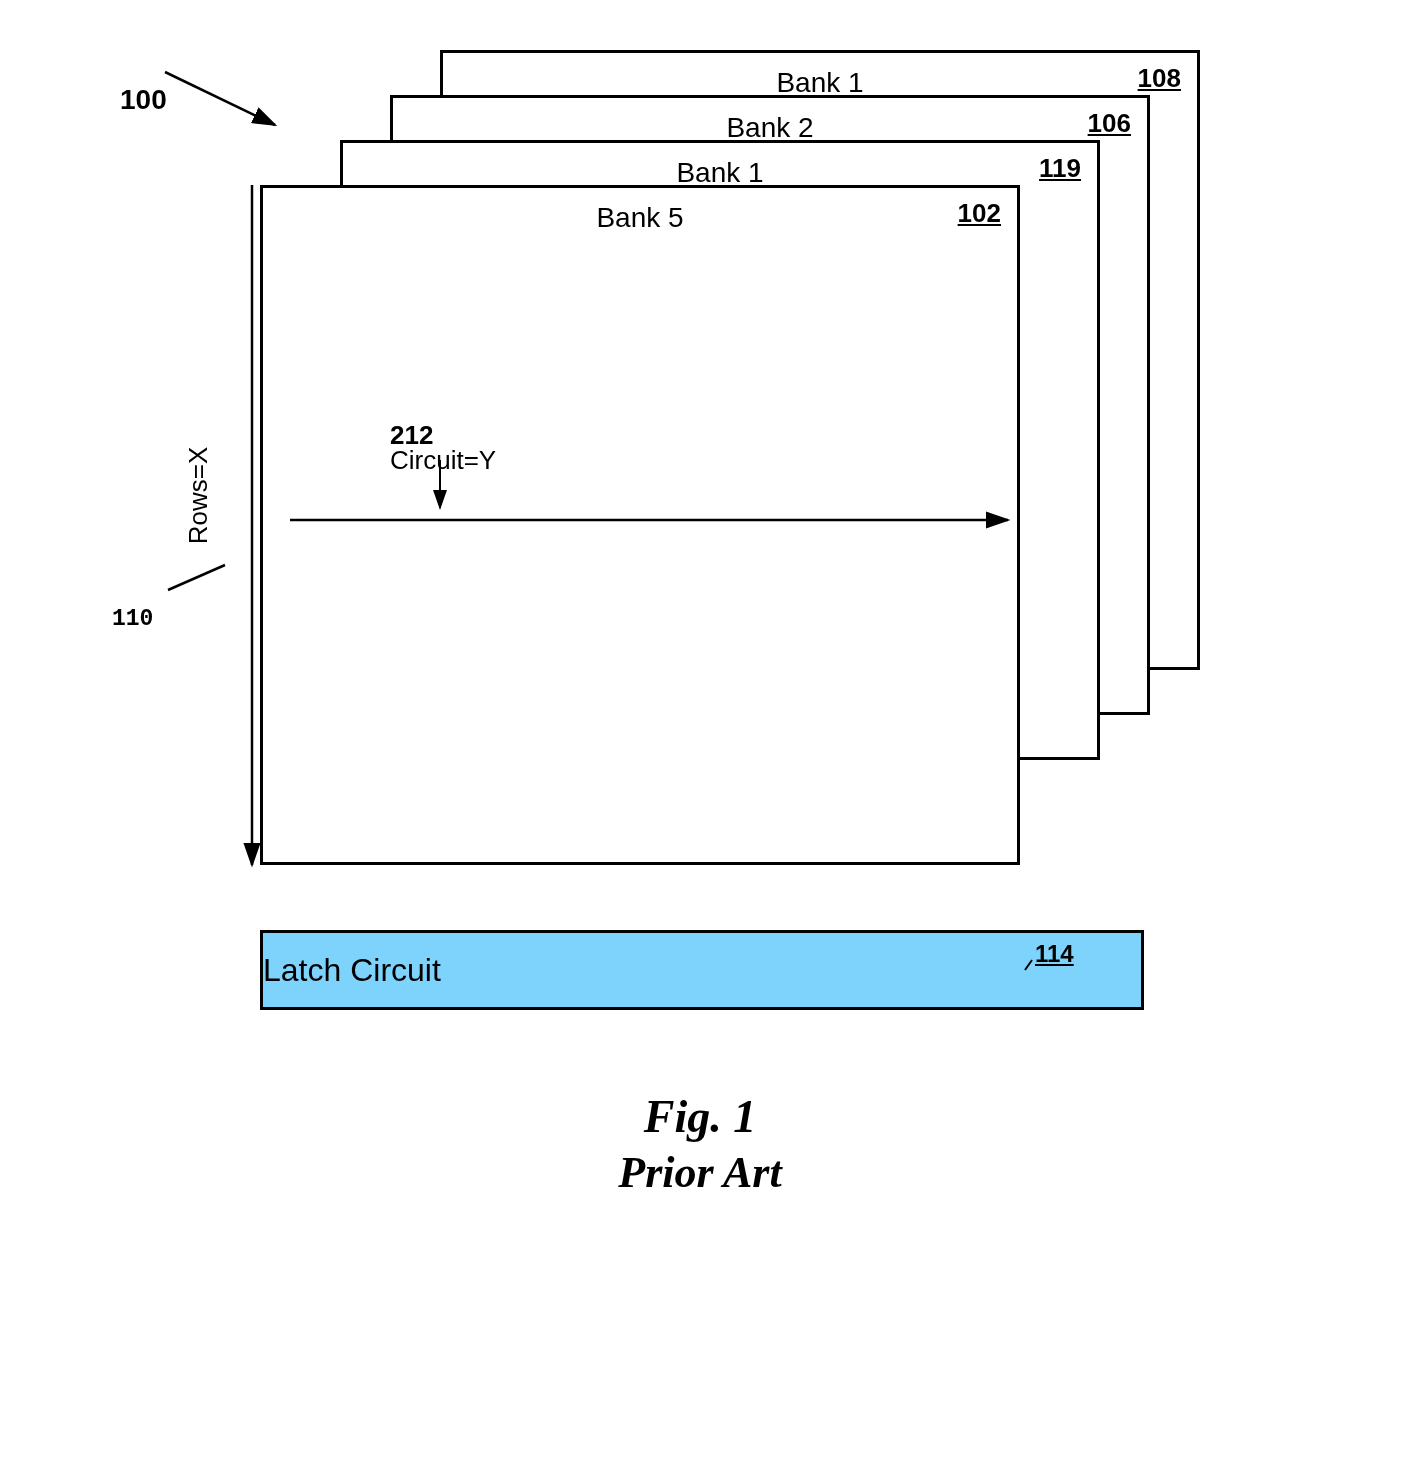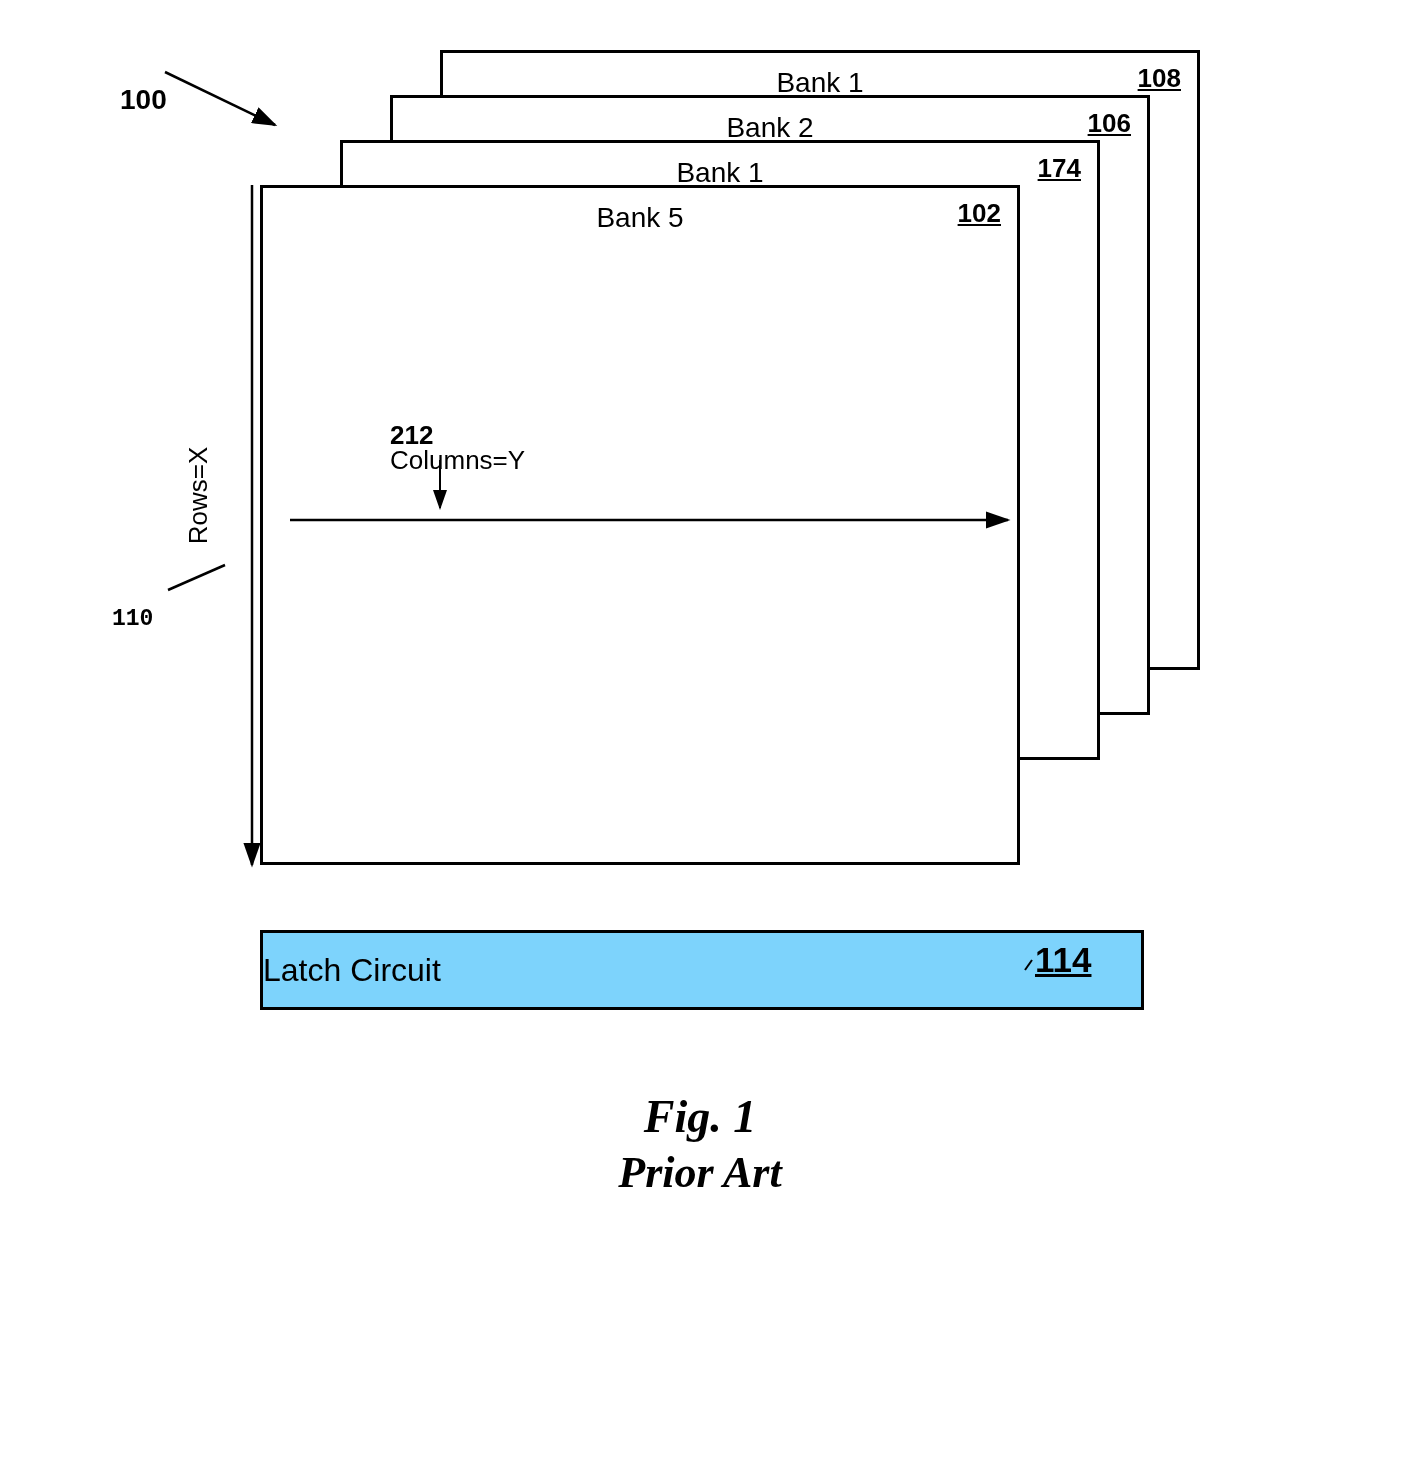--- a/index.html
+++ b/index.html
@@ -132,21 +132,21 @@
     .latch-label {
       font-size: 32px;
       font-family: Arial, sans-serif;
     }
 
     
     .label-114 {
       position: absolute;
       top: 910px;
       left: 975px;
-      font-size: 35px;
+      font-size: 24px;
       font-weight: bold;
       font-family: Arial, sans-serif;
     }
 
     
     .fig-caption {
       position: absolute;
       top: 1060px;
       left: 0;
       width: 1280px;
@@ -191,21 +191,21 @@
     <span class="bank-refnum">108</span>
   </div>
 
   <div class="bank-box bank2">
     <span class="bank-label">Bank 2</span>
     <span class="bank-refnum">106</span>
   </div>
 
   <div class="bank-box bank1">
     <span class="bank-label">Bank 1</span>
-    <span class="bank-refnum">174</span>
+    <span class="bank-refnum">119</span>
   </div>
 
   <div class="bank-box bank0">
     <span class="bank-label">Bank 5</span>
     <span class="bank-refnum">102</span>
   </div>
 
   <span class="label-110 ref-num-plain">110</span>
 
   <div style="position:absolute; top:390px; left:330px;">
@@ -244,16 +244,16 @@
     <line x1="380" y1="430" x2="380" y2="478" stroke="#000" stroke-width="2.0" marker-end="url(#arrowhead)"></line>
 
     <line x1="972" y1="930" x2="965" y2="940" stroke="#000" stroke-width="2.0"></line>
   </svg>
 
   <div style="position:absolute; top:450px; left:90px; transform: rotate(-90deg); transform-origin: center center; font-size:26px; font-family:Arial,sans-serif; white-space:nowrap;">
     <span>Rows=X</span>
   </div>
 
   <div style="position:absolute; top:415px; left:330px; font-size:26px; font-family:Arial,sans-serif; white-space:nowrap;">
-    <span>Columns=Y</span>
+    <span>Circuit=Y</span>
   </div>
 
 </div>
 
 </body></html>

